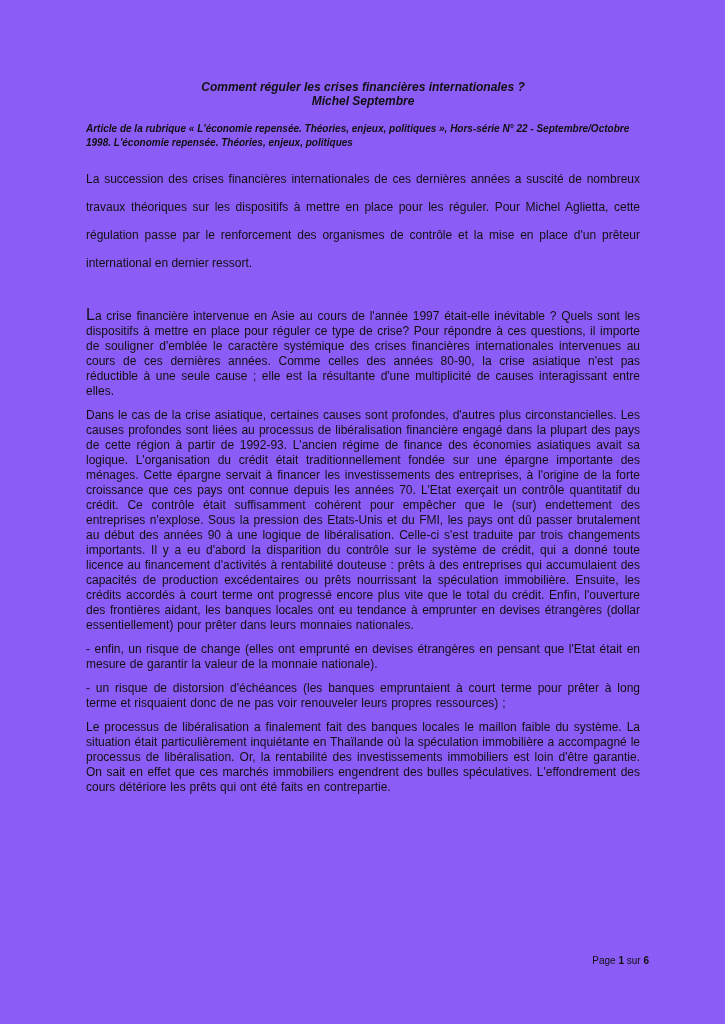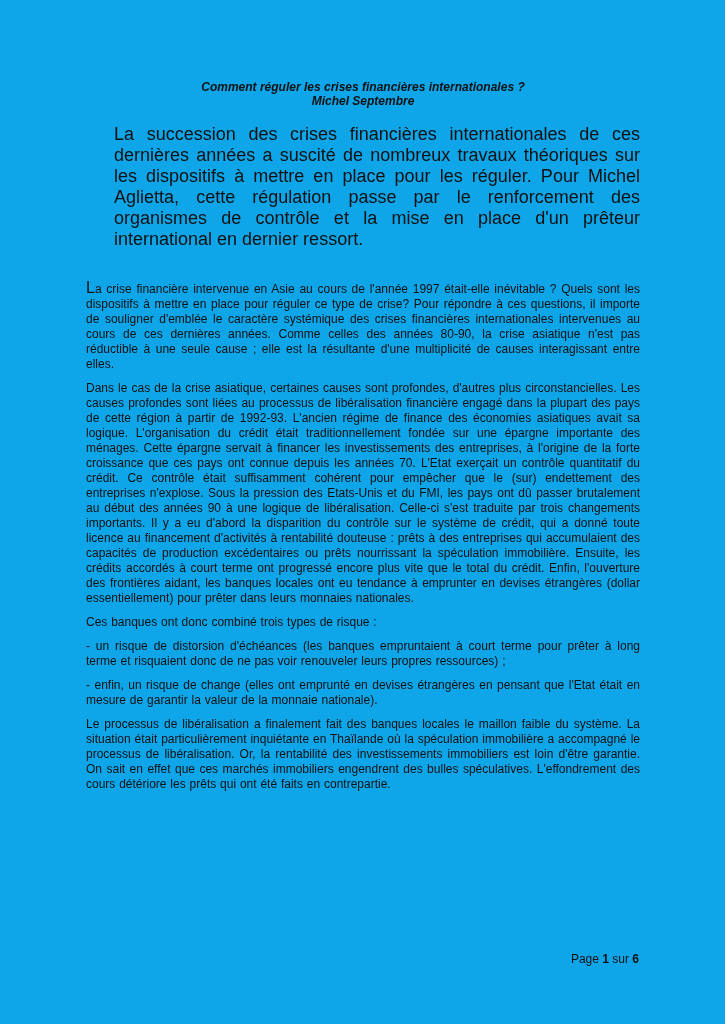--- a/index.html
+++ b/index.html
@@ -9,21 +9,21 @@
     height: 1024px;
     position: relative;
     font-family: "Liberation Sans", sans-serif;
     color: #111111;
     overflow: hidden;
   }
   .page {
     position: absolute;
     inset: 0;
     padding: 80px 85px 0 86px;
-    background: #0ea5e9;
+    background: #8b5cf6;
   }
   .doc-header { text-align: center; }
   .title {
     font-size: 12px;
     font-weight: bold;
     font-style: italic;
     line-height: 14px;
   }
   .author {
     font-size: 12px;
@@ -34,64 +34,63 @@
   .source {
     margin-top: 14px;
     font-size: 10px;
     font-weight: bold;
     font-style: italic;
     line-height: 13.5px;
     text-align: left;
   }
   .abstract {
     margin-top: 16px;
-    font-size: 18px;
-    line-height: 21px;
+    font-size: 12px;
+    line-height: 28px;
     text-align: justify;
-    margin-left: 28px;
   }
   .doc-body { margin-top: 30px; }
   .para {
     font-size: 12px;
     line-height: 15px;
     text-align: justify;
     margin-bottom: 9px;
     word-spacing: 0.5px;
   }
   .para.lead::first-letter {
     font-size: 16px;
   }
   .footer {
     position: absolute;
-    right: 86px;
+    right: 76px;
     bottom: 58px;
-    font-size: 12px;
+    font-size: 10px;
     color: #111111;
   }
   .footer .bold { font-weight: bold; }
 </style>
 </head>
 <body>
 
 <div class="page">
 
   <header class="doc-header">
     <div class="title">Comment réguler les crises financières internationales ?</div>
     <div class="author">Michel Septembre</div>
   </header>
 
+  <p class="source">Article de la rubrique « L'économie repensée. Théories, enjeux, politiques », Hors-série N° 22 - Septembre/Octobre 1998. L'économie repensée. Théories, enjeux, politiques</p>
 
   <p class="abstract">La succession des crises financières internationales de ces dernières années a suscité de nombreux travaux théoriques sur les dispositifs à mettre en place pour les réguler. Pour Michel Aglietta, cette régulation passe par le renforcement des organismes de contrôle et la mise en place d'un prêteur international en dernier ressort.</p>
 
   <div class="doc-body">
     <p class="para lead">La crise financière intervenue en Asie au cours de l'année 1997 était-elle inévitable ? Quels sont les dispositifs à mettre en place pour réguler ce type de crise? Pour répondre à ces questions, il importe de souligner d'emblée le caractère systémique des crises financières internationales intervenues au cours de ces dernières années. Comme celles des années 80-90, la crise asiatique n'est pas réductible à une seule cause ; elle est la résultante d'une multiplicité de causes interagissant entre elles.</p>
     <p class="para">Dans le cas de la crise asiatique, certaines causes sont profondes, d'autres plus circonstancielles. Les causes profondes sont liées au processus de libéralisation financière engagé dans la plupart des pays de cette région à partir de 1992-93. L'ancien régime de finance des économies asiatiques avait sa logique. L'organisation du crédit était traditionnellement fondée sur une épargne importante des ménages. Cette épargne servait à financer les investissements des entreprises, à l'origine de la forte croissance que ces pays ont connue depuis les années 70. L'Etat exerçait un contrôle quantitatif du crédit. Ce contrôle était suffisamment cohérent pour empêcher que le (sur) endettement des entreprises n'explose. Sous la pression des Etats-Unis et du FMI, les pays ont dû passer brutalement au début des années 90 à une logique de libéralisation. Celle-ci s'est traduite par trois changements importants. Il y a eu d'abord la disparition du contrôle sur le système de crédit, qui a donné toute licence au financement d'activités à rentabilité douteuse : prêts à des entreprises qui accumulaient des capacités de production excédentaires ou prêts nourrissant la spéculation immobilière. Ensuite, les crédits accordés à court terme ont progressé encore plus vite que le total du crédit. Enfin, l'ouverture des frontières aidant, les banques locales ont eu tendance à emprunter en devises étrangères (dollar essentiellement) pour prêter dans leurs monnaies nationales.</p>
-    <p class="para">Ces banques ont donc combiné trois types de risque :</p>
+    <p class="para">- enfin, un risque de change (elles ont emprunté en devises étrangères en pensant que l'Etat était en mesure de garantir la valeur de la monnaie nationale).</p>
     <p class="para">- un risque de distorsion d'échéances (les banques empruntaient à court terme pour prêter à long terme et risquaient donc de ne pas voir renouveler leurs propres ressources) ;</p>
-    <p class="para">- enfin, un risque de change (elles ont emprunté en devises étrangères en pensant que l'Etat était en mesure de garantir la valeur de la monnaie nationale).</p>
     <p class="para">Le processus de libéralisation a finalement fait des banques locales le maillon faible du système. La situation était particulièrement inquiétante en Thaïlande où la spéculation immobilière a accompagné le processus de libéralisation. Or, la rentabilité des investissements immobiliers est loin d'être garantie. On sait en effet que ces marchés immobiliers engendrent des bulles spéculatives. L'effondrement des cours détériore les prêts qui ont été faits en contrepartie.</p>
   </div>
 
   <div class="footer">
     <span>Page</span>
     <span class="bold">1</span>
     <span>sur</span>
     <span class="bold">6</span>
   </div>
 

